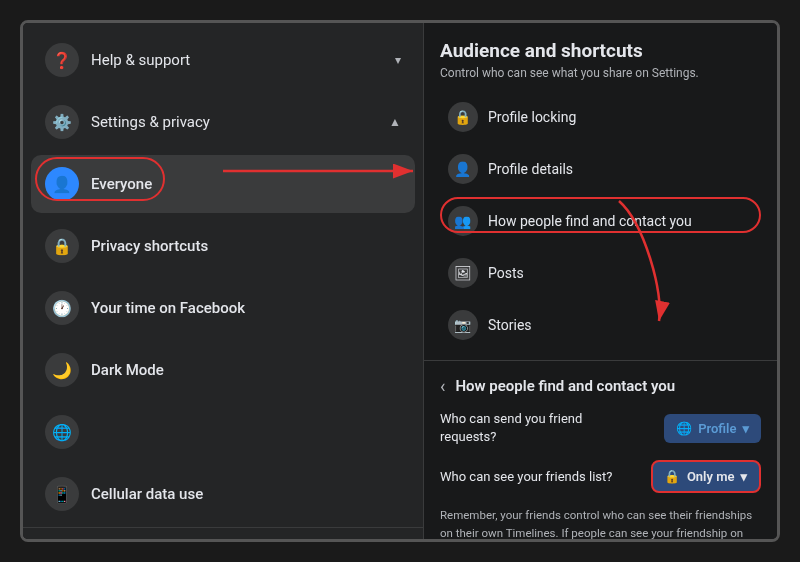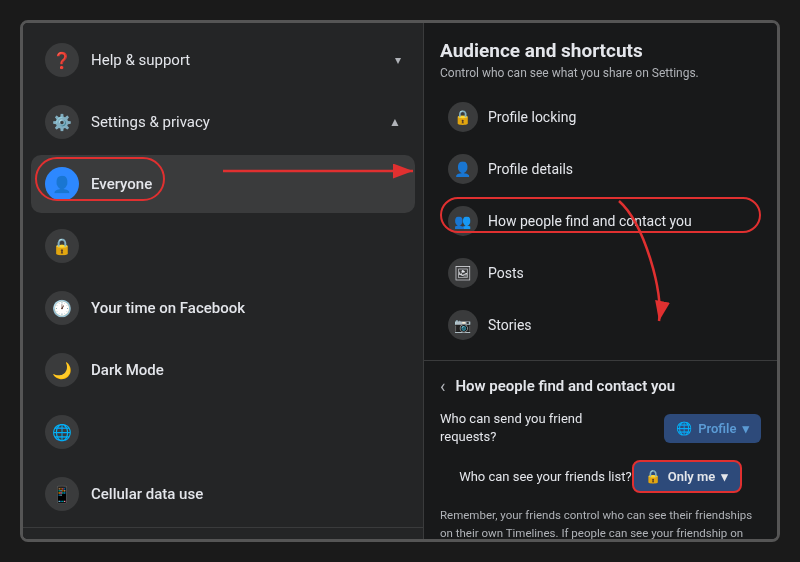--- a/index.html
+++ b/index.html
@@ -285,20 +285,21 @@
 
           <div class="menu-item active annotated" style="position:relative;">
             <div class="icon-circle" style="background:#2d88ff;">👤</div>
             <span class="label">Everyone</span>
 
             <div style="position:absolute; left:4px; top:2px; width:130px; height:44px; border:2.5px solid #e03030; border-radius:22px; pointer-events:none;"></div>
           </div>
 
           <div class="menu-item">
             <div class="icon-circle">🔒</div>
+            <span class="label">Privacy shortcuts</span>
           </div>
 
           <div class="menu-item">
             <div class="icon-circle">🕐</div>
             <span class="label">Your time on Facebook</span>
           </div>
 
           <div class="menu-item">
             <div class="icon-circle">🌙</div>
             <span class="label">Dark Mode</span>
@@ -374,21 +375,21 @@
 
         <div class="fc-row">
           <span class="fc-label">Who can send you friend requests?</span>
           <div class="dropdown-btn everyone">
             <span>🌐</span>
             <span>Profile</span>
             <span>▾</span>
           </div>
         </div>
 
-        <div class="fc-row" style="position:relative;justify-content:center;">
+        <div class="fc-row" style="position:relative;">
           <span class="fc-label">Who can see your friends list?</span>
           <div class="dropdown-btn only-me" style="position:relative;">
             <span>🔒</span>
             <span>Only me</span>
             <span>▾</span>
           </div>
         </div>
 
         <div class="fc-description">Remember, your friends control who can see their friendships on their own Timelines. If people can see your friendship on another timeline, they'll be able to see it in News Feed, search and other places on Facebook. If you set this to Only me, only you will be able to see your full friends list on your timeline. Other people will see only mutual friends.</div>
 

